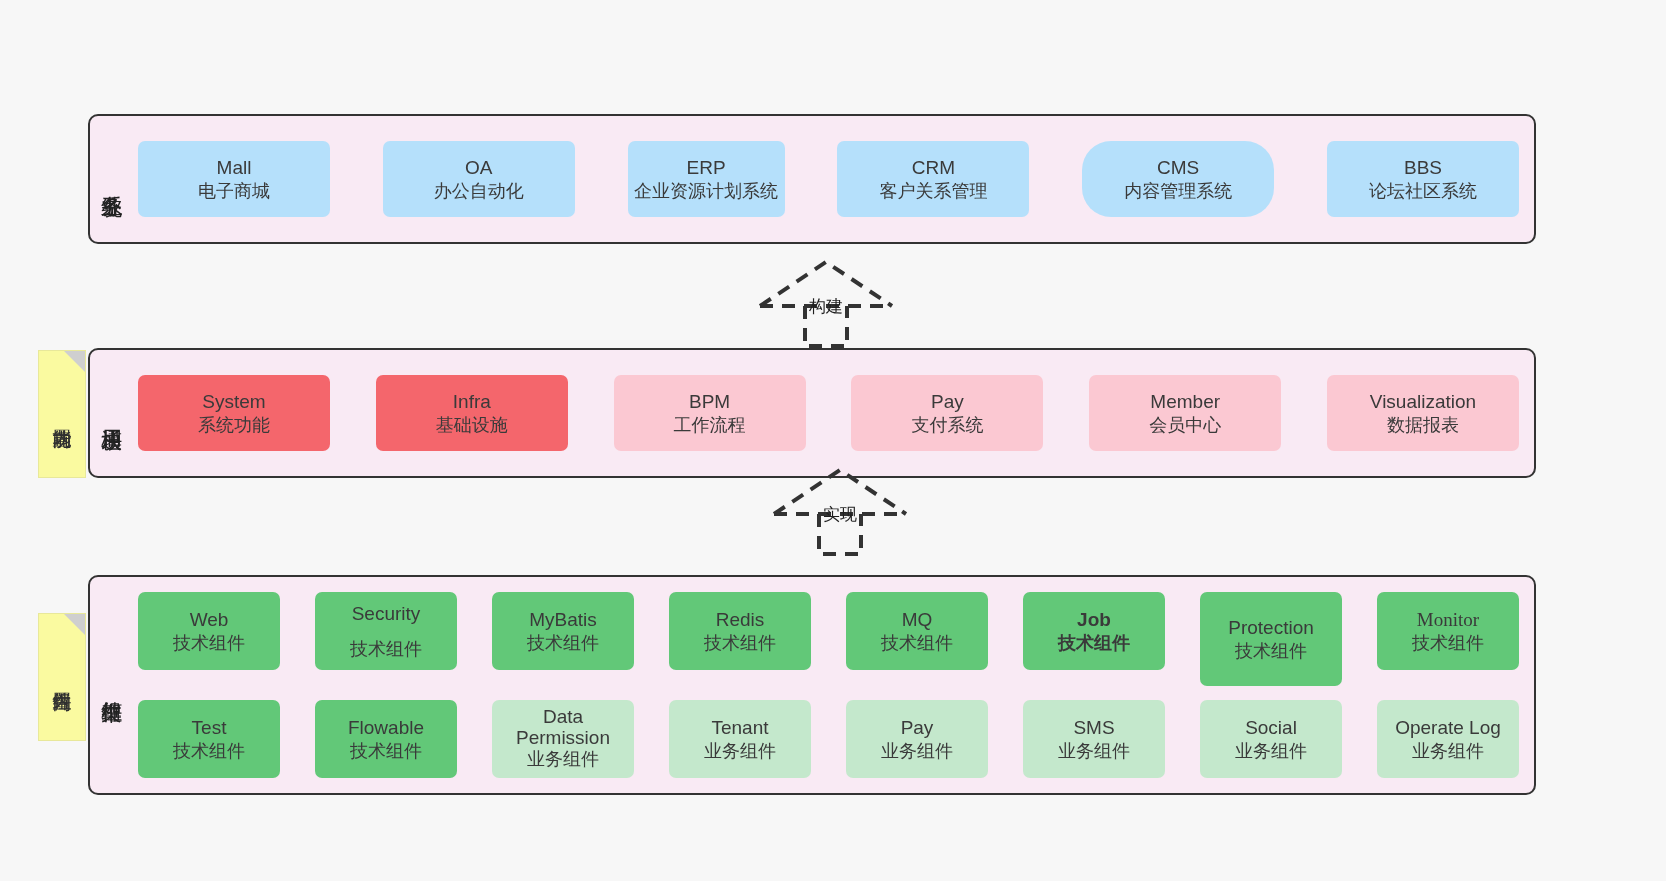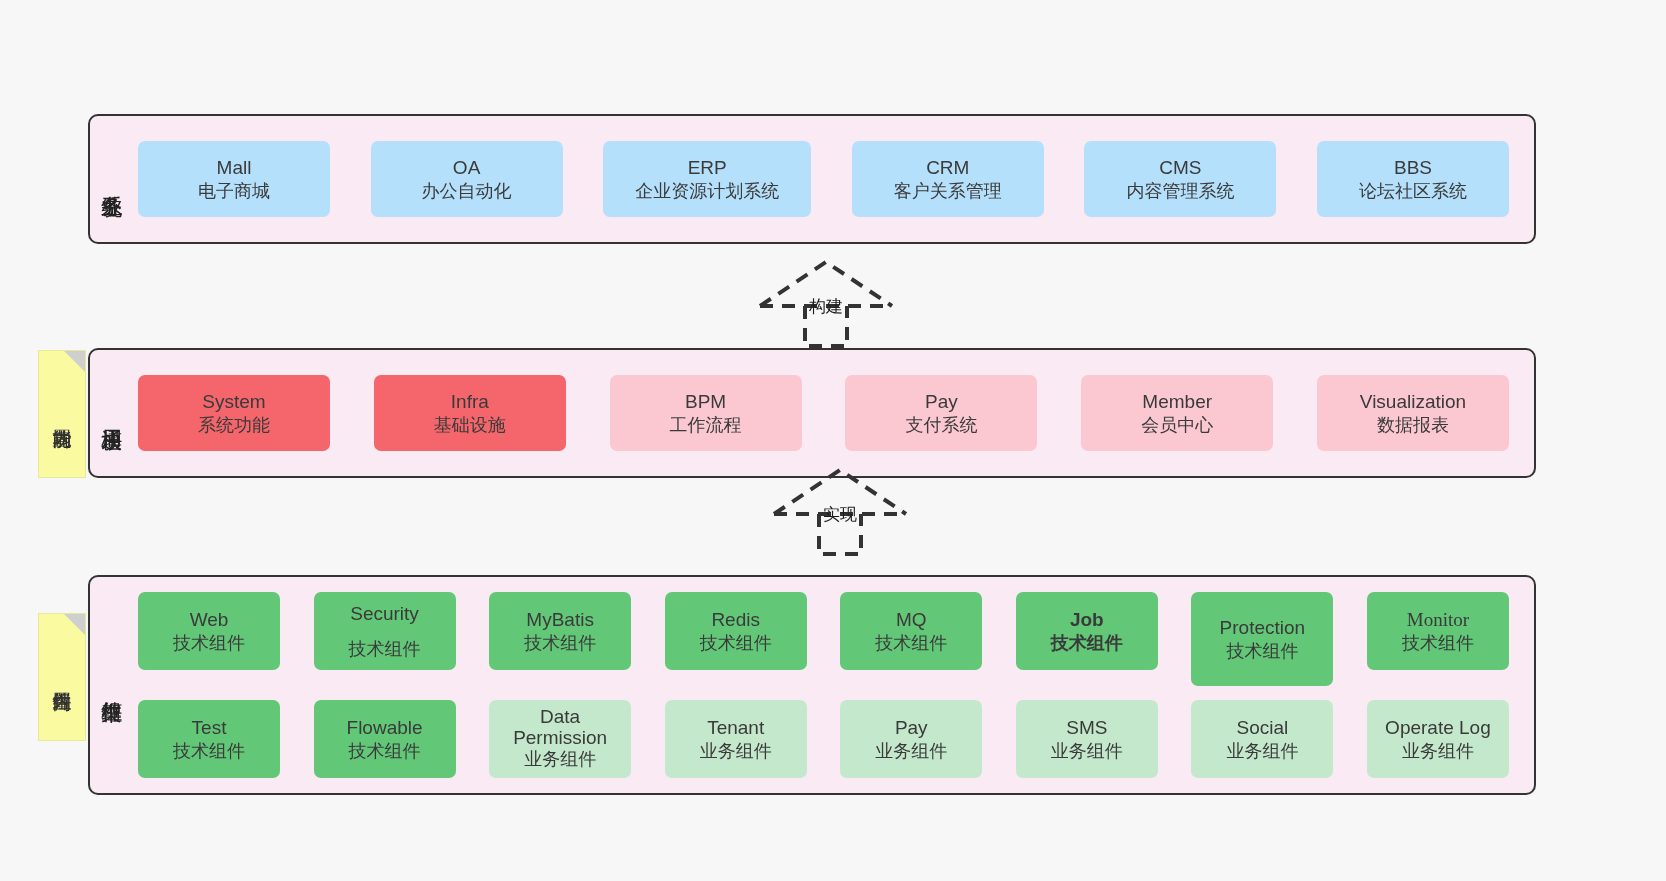--- a/index.html
+++ b/index.html
@@ -38,21 +38,21 @@
     writing-mode: vertical-rl;
     text-orientation: upright;
     white-space: nowrap;
     padding: 2px 0;
   }
   .layer-body {
     flex: 1 1 auto;
     display: flex;
     align-items: center;
     justify-content: space-between;
-    padding: 0 25px 0 4px;
+    padding: 0 15px 0 4px;
     gap: 0;
   }
   .layer-body.two-rows {
     flex-direction: column;
     justify-content: center;
     gap: 14px;
   }
   .row {
     display: flex;
     width: 100%;
@@ -126,29 +126,29 @@
     <div class="layer-title">业务系统</div>
     <div class="layer-body">
       <div class="node blue" style="width:192px;height:76px;">
         <span class="n-en">Mall</span>
         <span class="n-cn">电子商城</span>
       </div>
       <div class="node blue" style="width:192px;height:76px;">
         <span class="n-en">OA</span>
         <span class="n-cn">办公自动化</span>
       </div>
-      <div class="node blue" style="width:208px;height:76px;">
+      <div class="node blue" style="width:157px;height:76px;">
         <span class="n-en">ERP</span>
         <span class="n-cn">企业资源计划系统</span>
       </div>
       <div class="node blue" style="width:192px;height:76px;">
         <span class="n-en">CRM</span>
         <span class="n-cn">客户关系管理</span>
       </div>
-      <div class="node blue" style="width:192px;height:76px;">
+      <div class="node blue" style="width:192px;height:76px;border-radius:29px;">
         <span class="n-en">CMS</span>
         <span class="n-cn">内容管理系统</span>
       </div>
       <div class="node blue" style="width:192px;height:76px;">
         <span class="n-en">BBS</span>
         <span class="n-cn">论坛社区系统</span>
       </div>
     </div>
   </div>
 

